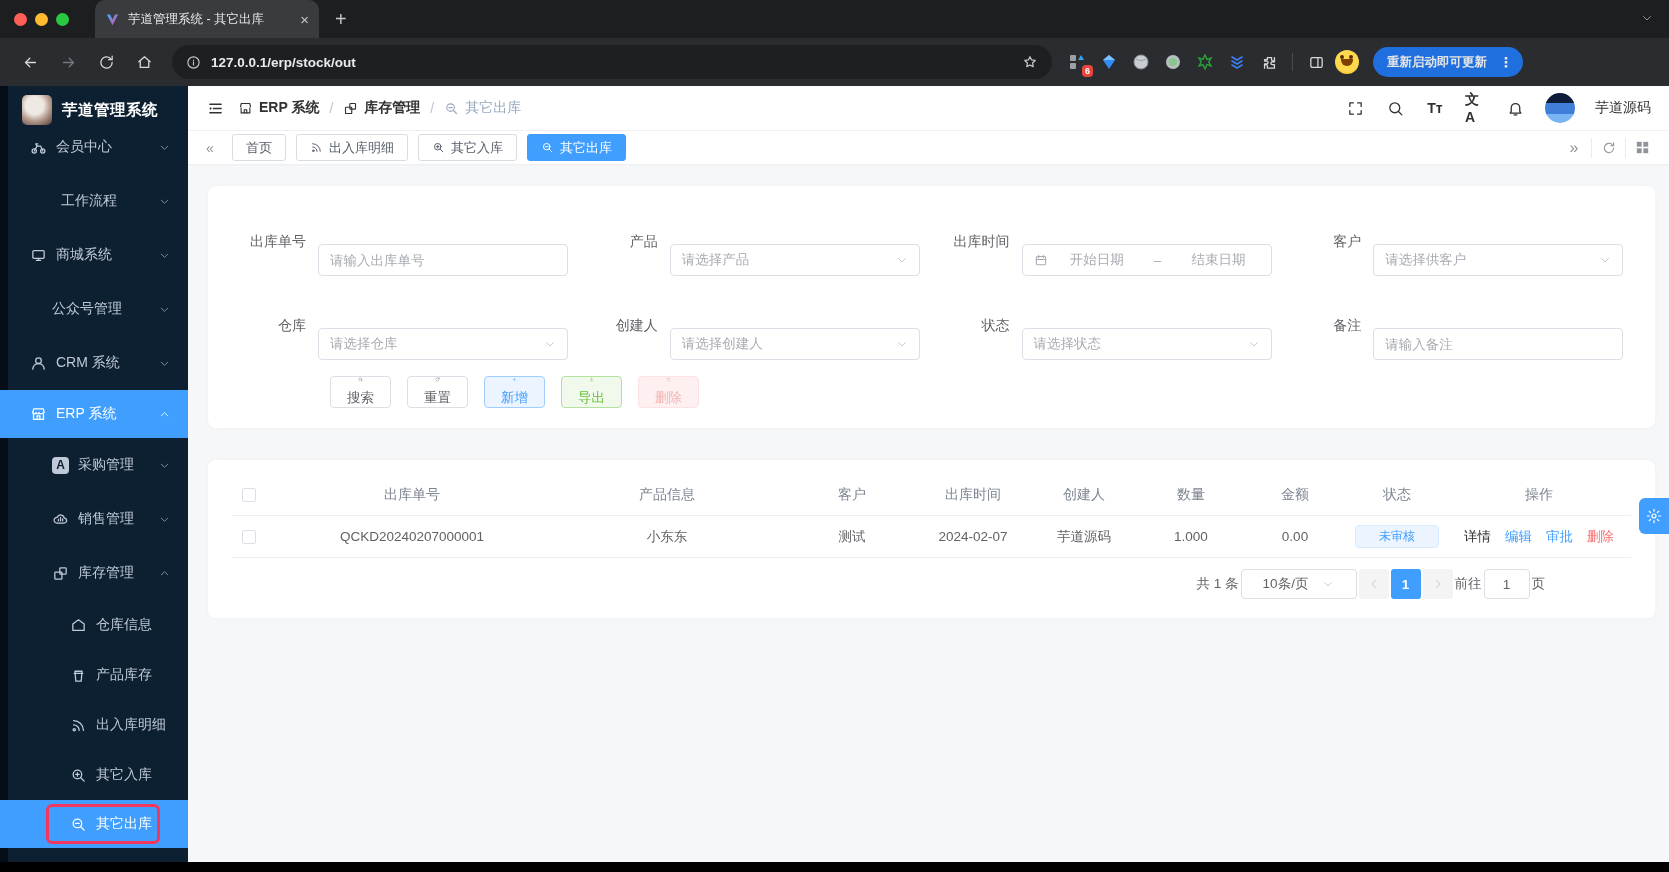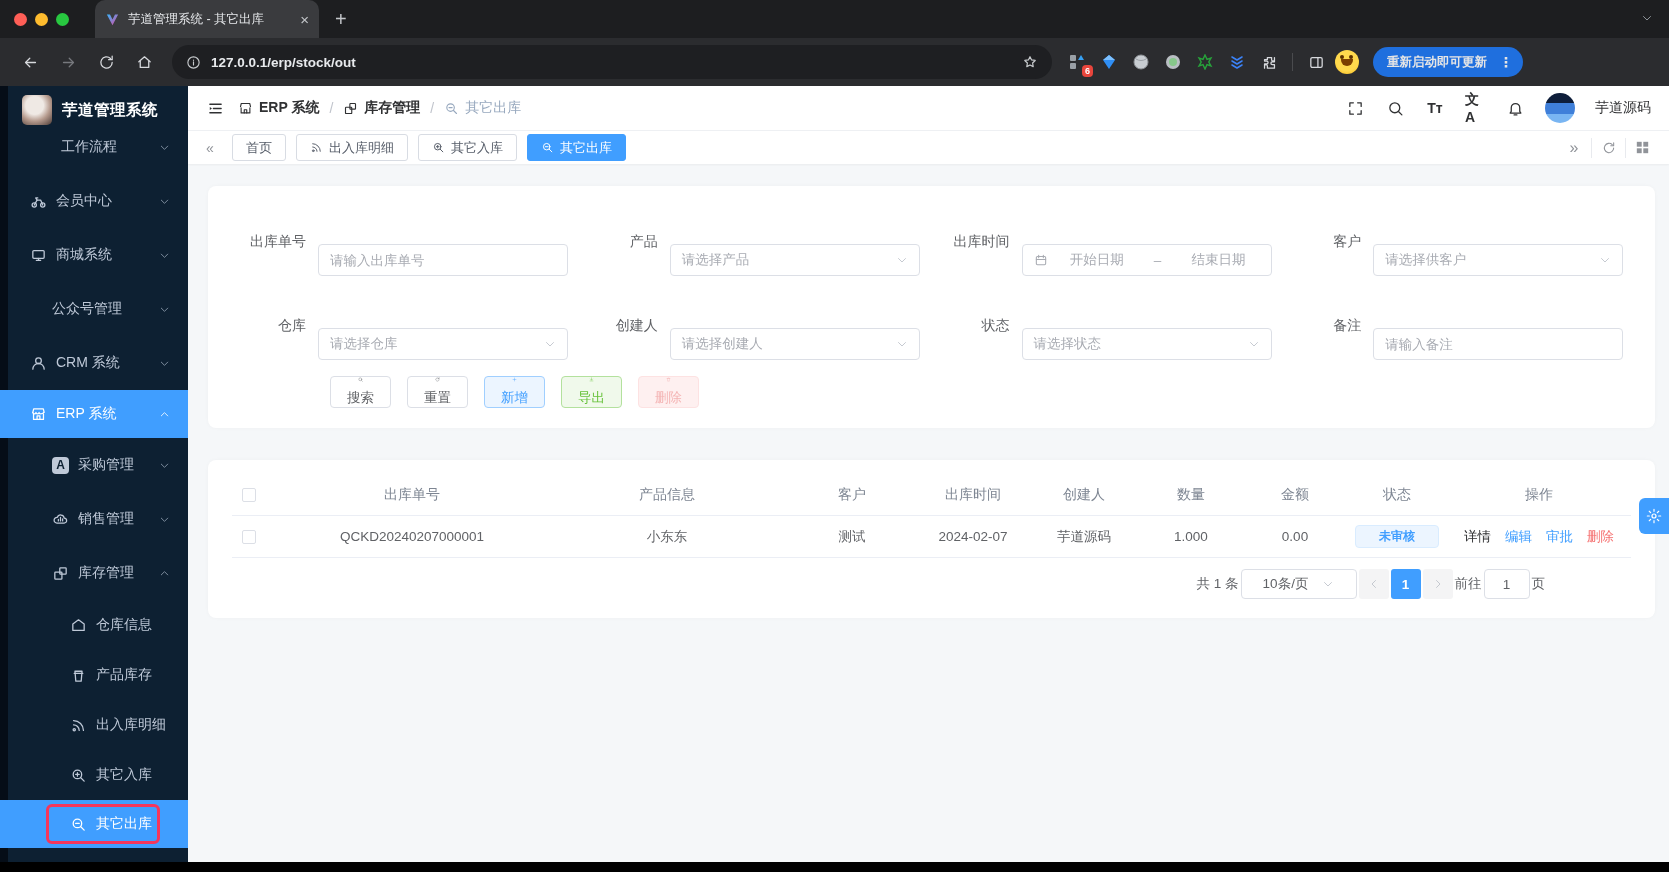--- a/index.html
+++ b/index.html
@@ -117,21 +117,21 @@
 
   .table-card { margin-top:32px; padding:14px 24px 8px 24px; }
   .tgrid { display:grid; grid-template-columns:45px 270px 240px 130px 112px 110px 104px 104px 100px 1fr;
     align-items:center; }
   .thead { height:42px; color:#7d8592; font-size:14px; border-bottom:1px solid #ebeef5; }
   .trow { height:42px; color:#606266; font-size:13.5px; border-bottom:1px solid #ebeef5; }
   .tc { text-align:center; white-space:nowrap; overflow:hidden; }
   .cb { width:14px; height:14px; border:1px solid #dcdfe6; border-radius:2px; background:#fff;
     display:inline-block; margin-left:10px; cursor:pointer; }
   .status-badge { display:inline-block; background:#ecf5ff; border:1px solid #d9ecff; color:#409eff;
-    font-size:12px; padding:2px 23px; border-radius:4px;font-weight:bold; }
+    font-size:12px; padding:2px 23px; border-radius:4px; }
   .acts { display:flex; justify-content:center; gap:14px; font-size:13.5px; }
   .lnk { cursor:pointer; }
   .lnk-detail { color:#303133; }
   .lnk-blue { color:#409eff; }
   .lnk-red { color:#f56c6c; }
 
   .pager { display:flex; align-items:center; justify-content:flex-end; gap:2px; height:52px;
     padding-right:86px; color:#606266; font-size:13.5px; }
   .ps-select { width:116px; height:30px; border:1px solid #dcdfe6; border-radius:4px; display:flex;
     align-items:center; justify-content:center; gap:14px; color:#606266; }
@@ -274,35 +274,35 @@
   <div class="app">
 
     <div class="sidebar">
       <div class="logo-row">
         <span class="logo-av"></span>
         <span class="logo-title">芋道管理系统</span>
       </div>
       <div class="menu">
 
         <div class="mi">
-          <span class="noic"></span>
-          <span>工作流程</span>
-          <svg class="ic chev" viewBox="0 0 24 24">
-              <path d="M5 9l7 7 7-7"></path>
-            </svg>
-        </div>
-
-        <div class="mi">
           <svg class="ic mic" viewBox="0 0 24 24">
             <circle cx="6" cy="17" r="3"></circle>
               <circle cx="18" cy="17" r="3"></circle>
               <path d="M6 17l4-7h5l3 7"></path>
               <path d="M10 10L8 7h3"></path>
             </svg>
           <span>会员中心</span>
+          <svg class="ic chev" viewBox="0 0 24 24">
+              <path d="M5 9l7 7 7-7"></path>
+            </svg>
+        </div>
+
+        <div class="mi">
+          <span class="noic"></span>
+          <span>工作流程</span>
           <svg class="ic chev" viewBox="0 0 24 24">
               <path d="M5 9l7 7 7-7"></path>
             </svg>
         </div>
 
         <div class="mi">
           <svg class="ic mic" viewBox="0 0 24 24">
             <rect x="4" y="5" width="16" height="11" rx="1.5"></rect>
               <path d="M9 19h6"></path>
               <path d="M12 16v3"></path>

